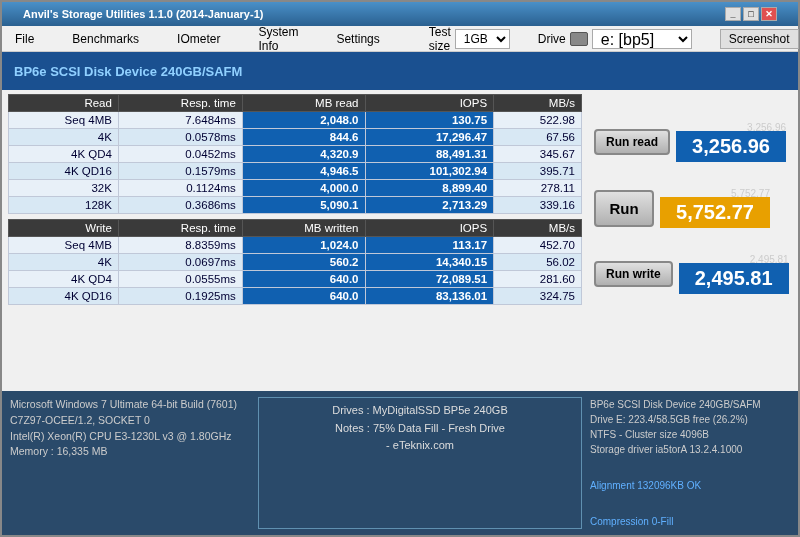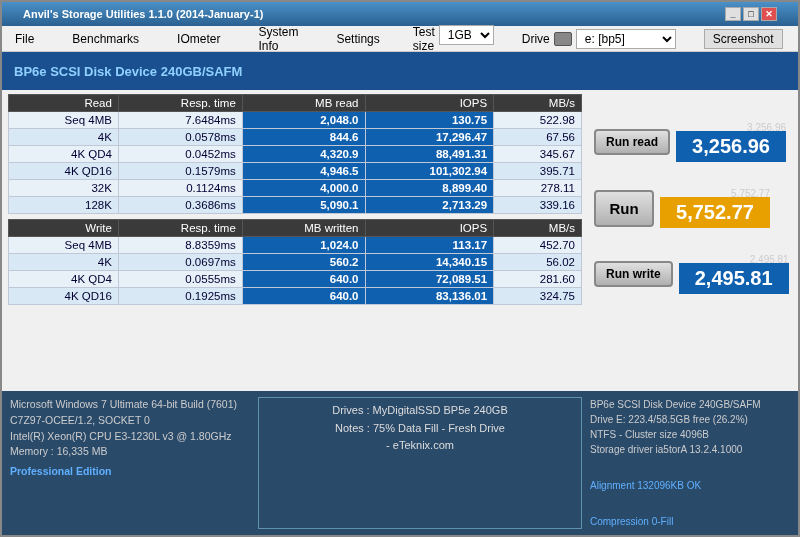--- a/index.html
+++ b/index.html
@@ -65,22 +65,22 @@
       gap: 20px;
     }
     .menu-item {
       padding: 2px 8px;
       cursor: pointer;
       font-size: 12px;
       border: 1px solid transparent;
     }
     .test-size-group {
       display: flex;
-      align-items: flex-start;
-      margin-left: 4px;
+      align-items: center;
+      margin-left: 20px;
       gap: 4px;
     }
     .test-size-select {
       font-size: 12px;
       height: 20px;
       border: 1px solid #aaa;
       background: white;
       padding: 0 4px;
     }
     .drive-group {
@@ -91,21 +91,21 @@
     }
     .drive-icon {
       width: 18px;
       height: 14px;
       background: #888;
       border: 1px solid #555;
       border-radius: 2px;
       display: inline-block;
     }
     .drive-select {
-      font-size: 12px;
+      font-size: 16px;
       height: 20px;
       border: 1px solid #aaa;
       background: white;
       padding: 0 4px;
       min-width: 100px;
     }
     .screenshot-btn {
       margin-left: 8px;
       padding: 2px 8px;
       font-size: 12px;
@@ -468,21 +468,20 @@
       </div>
     </div>
   </div>
 
   <div class="bottom-area">
     <div class="sys-info">
       <div>Microsoft Windows 7 Ultimate  64-bit Build (7601)</div>
       <div>C7Z97-OCEE/1.2, SOCKET 0</div>
       <div>Intel(R) Xeon(R) CPU E3-1230L v3 @ 1.80GHz</div>
       <div>Memory : 16,335 MB</div>
-      <div class="pro-edition">Professional Edition</div>
     </div>
     <div class="notes-area">
       <div>Drives : MyDigitalSSD BP5e 240GB</div>
       <div>Notes : 75% Data Fill - Fresh Drive</div>
       <div>- eTeknix.com</div>
     </div>
     <div class="drive-details">
       <div>BP6e  SCSI Disk Device 240GB/SAFM</div>
       <div>Drive E: 223.4/58.5GB free (26.2%)</div>
       <div>NTFS - Cluster size 4096B</div>

